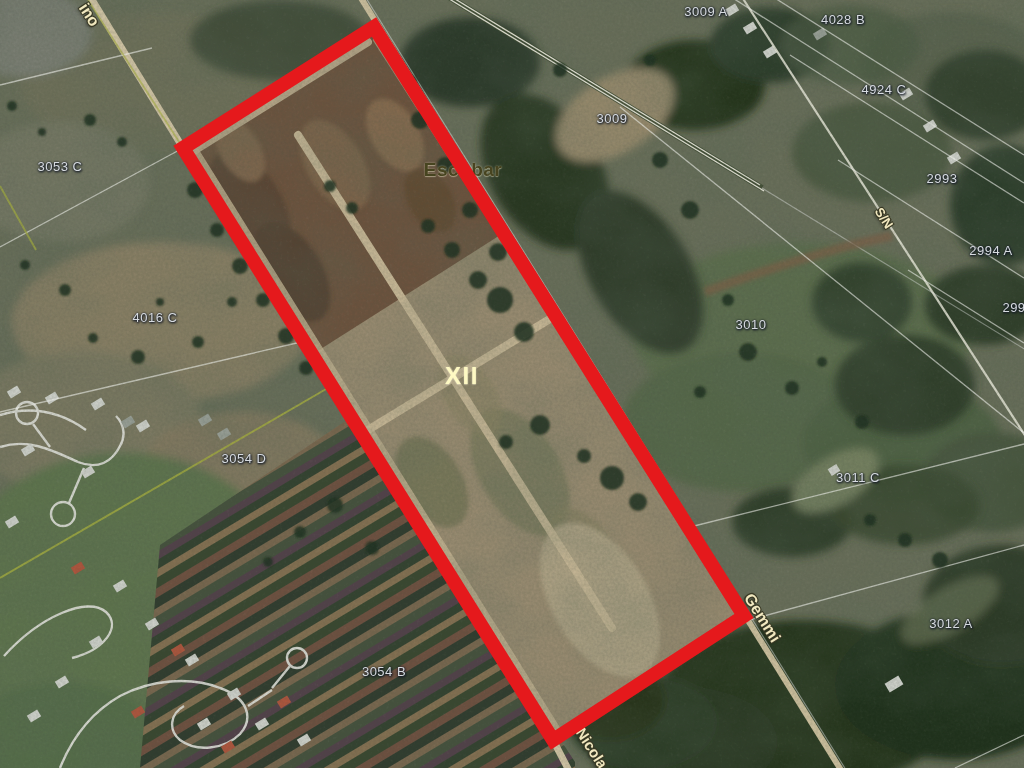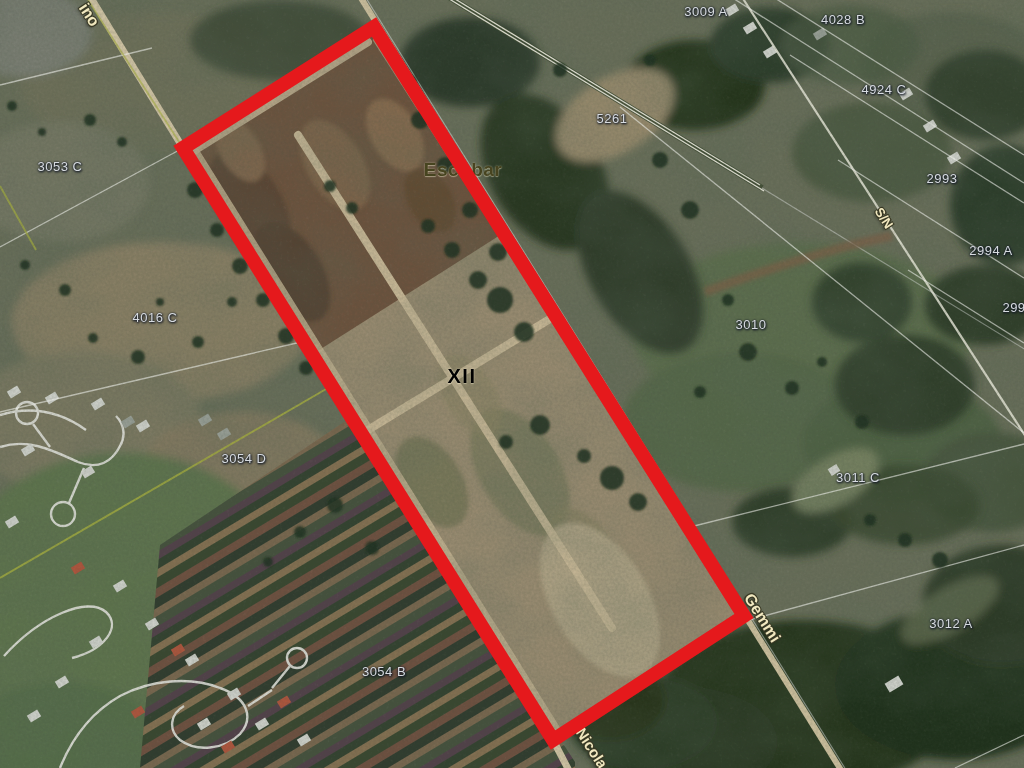--- a/index.html
+++ b/index.html
@@ -7,21 +7,21 @@
          font-family:"Liberation Sans",sans-serif;}
   .stage svg{position:absolute;left:0;top:0;}
   #base-svg{filter:blur(.45px);}
   .labels{position:absolute;left:0;top:0;width:1024px;height:768px;}
   .plabel{position:absolute;transform:translate(-50%,-50%);font-weight:400;font-size:13px;
           color:#d7dbe0;letter-spacing:.5px;white-space:nowrap;
           text-shadow:0 1px 3px rgba(22,28,40,.95),0 0 2px rgba(22,28,40,.9),1px 1px 2px rgba(22,28,40,.8);}
   .llabel{position:absolute;transform:translate(-50%,-50%);font-weight:700;font-size:19px;
           color:#474420;white-space:nowrap;letter-spacing:.5px;
           text-shadow:0 0 2px rgba(238,232,200,.55),0 1px 1px rgba(240,235,205,.4);}
-  .llabel.big{font-size:20px;color:#000000;letter-spacing:1.5px;}
+  .llabel.big{font-size:24px;color:#fef9c3;letter-spacing:1.5px;}
   .slabel{position:absolute;font-weight:700;font-size:15px;color:#f1e8bf;white-space:nowrap;
           text-shadow:1px 1px 0 #3a3a26,-1px -1px 0 #3a3a26,1px -1px 0 #3a3a26,-1px 1px 0 #3a3a26,0 2px 3px rgba(0,0,0,.55);}
 </style>
 </head>
 <body>
 
 <div class="stage">
 
   <svg id="base-svg" width="1024" height="768" viewBox="0 0 1024 768">
     <defs>
@@ -285,21 +285,21 @@
     <rect width="1024" height="768" filter="url(#noiseC)" opacity=".4"></rect>
     <rect width="1024" height="768" fill="#5a6472" opacity=".07"></rect>
   </svg>
 
   <div class="labels">
     <div class="plabel" style="left:60px;top:166px">3053 C</div>
     <div class="plabel" style="left:155px;top:317px">4016 C</div>
     <div class="plabel" style="left:244px;top:458px">3054 D</div>
     <div class="plabel" style="left:384px;top:671px">3054 B</div>
     <div class="plabel" style="left:706px;top:11px">3009 A</div>
-    <div class="plabel" style="left:612px;top:118px">5261</div>
+    <div class="plabel" style="left:612px;top:118px">3009</div>
     <div class="plabel" style="left:843px;top:19px">4028 B</div>
     <div class="plabel" style="left:884px;top:89px">4924 C</div>
     <div class="plabel" style="left:942px;top:178px">2993</div>
     <div class="plabel" style="left:991px;top:250px">2994 A</div>
     <div class="plabel" style="left:1014px;top:307px">299</div>
     <div class="plabel" style="left:751px;top:324px">3010</div>
     <div class="plabel" style="left:858px;top:477px">3011 C</div>
     <div class="plabel" style="left:951px;top:623px">3012 A</div>
 
     <div class="llabel" style="left:463px;top:170px">Escobar</div>

